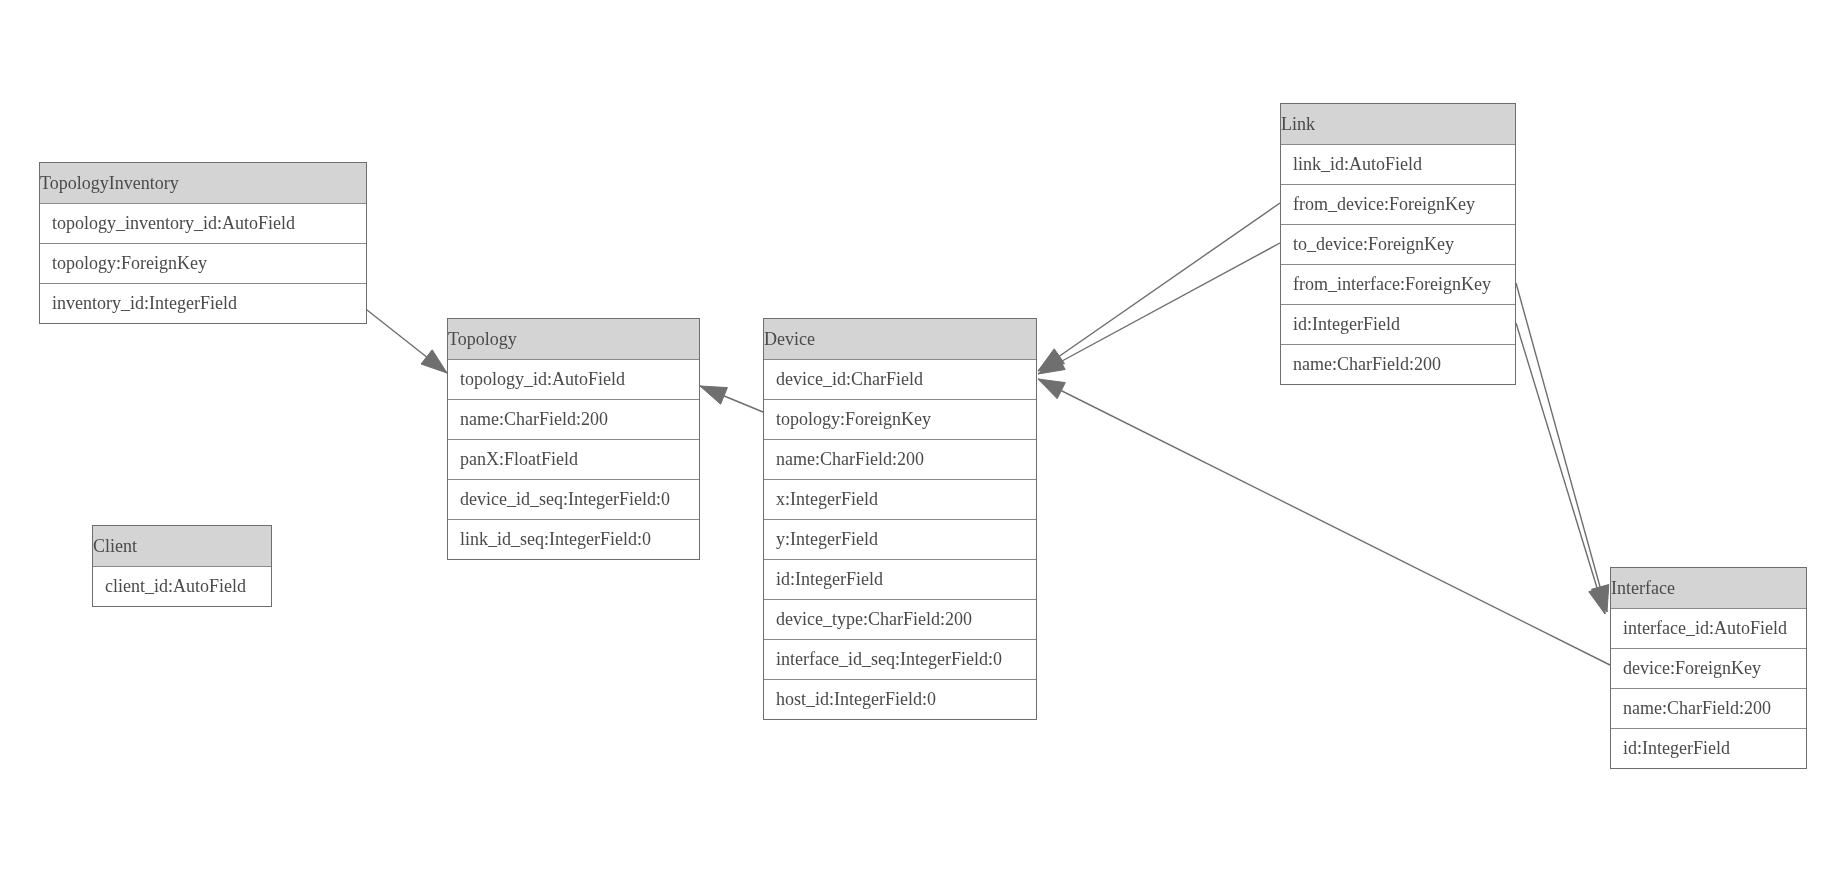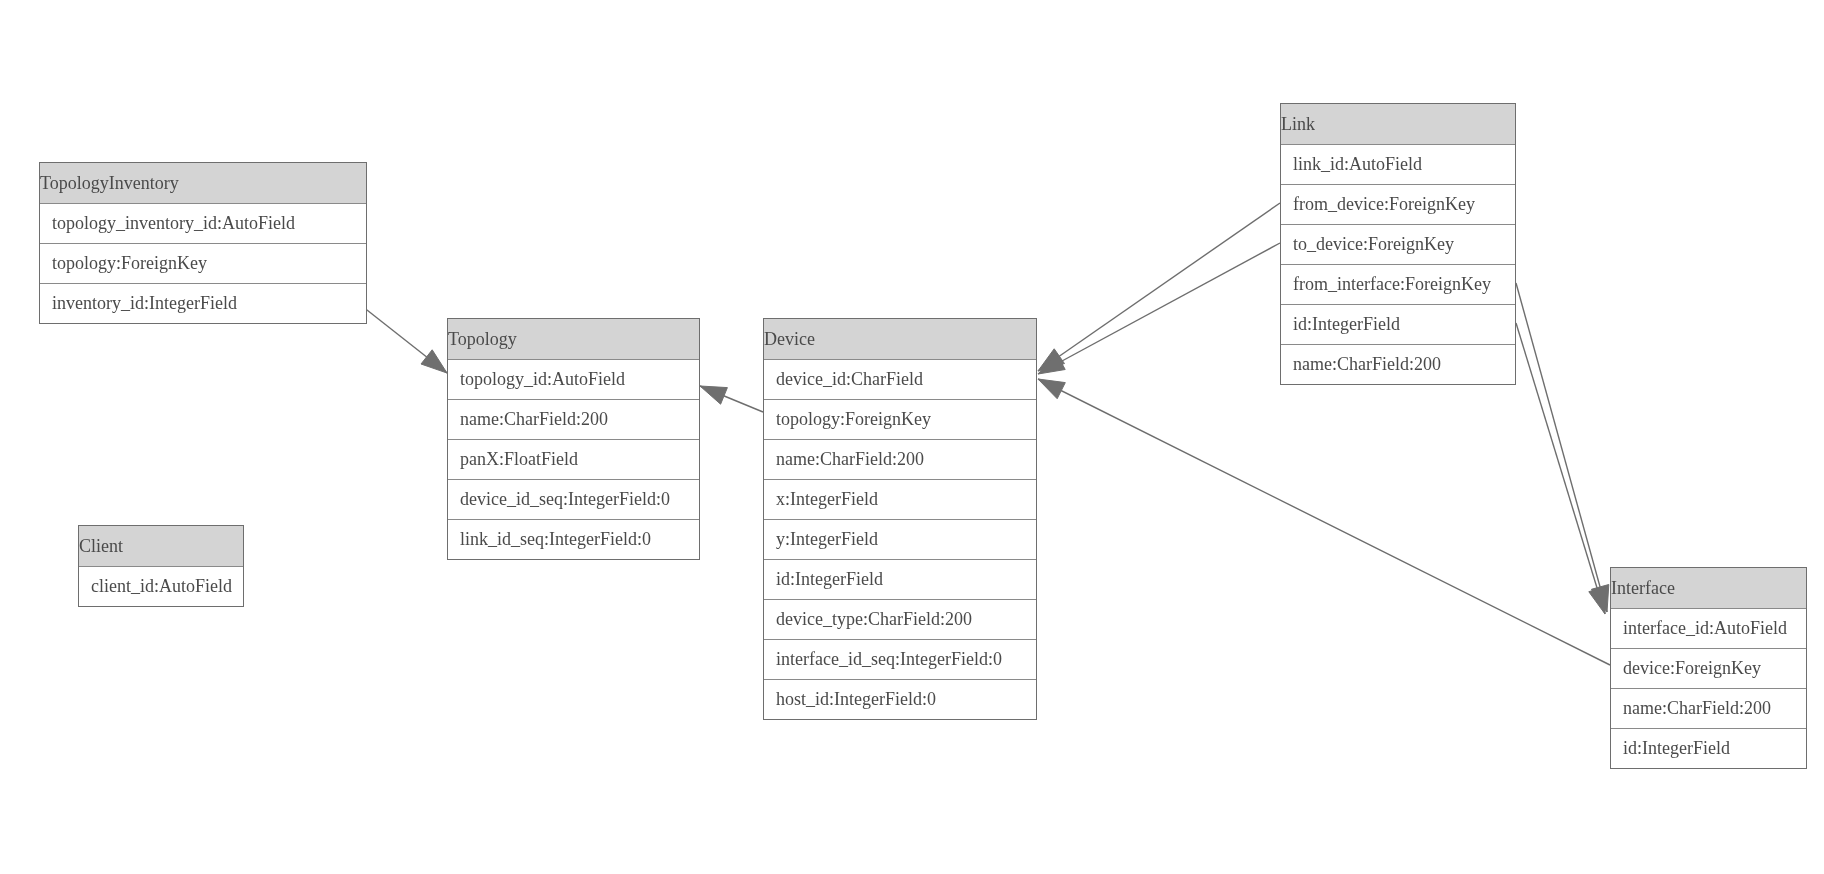--- a/index.html
+++ b/index.html
@@ -97,21 +97,21 @@
 
   <div class="entity" style="left:447px; top:318px; width:253px;">
     <div class="hdr">Topology</div>
     <div class="row">topology_id:AutoField</div>
     <div class="row">name:CharField:200</div>
     <div class="row">panX:FloatField</div>
     <div class="row">device_id_seq:IntegerField:0</div>
     <div class="row">link_id_seq:IntegerField:0</div>
   </div>
 
-  <div class="entity" style="left:78px; top:525px; width:166px;">
+  <div class="entity" style="left:92px; top:525px; width:180px;">
     <div class="hdr">Client</div>
     <div class="row">client_id:AutoField</div>
   </div>
 
   <div class="entity" style="left:763px; top:318px; width:274px;">
     <div class="hdr">Device</div>
     <div class="row">device_id:CharField</div>
     <div class="row">topology:ForeignKey</div>
     <div class="row">name:CharField:200</div>
     <div class="row">x:IntegerField</div>

